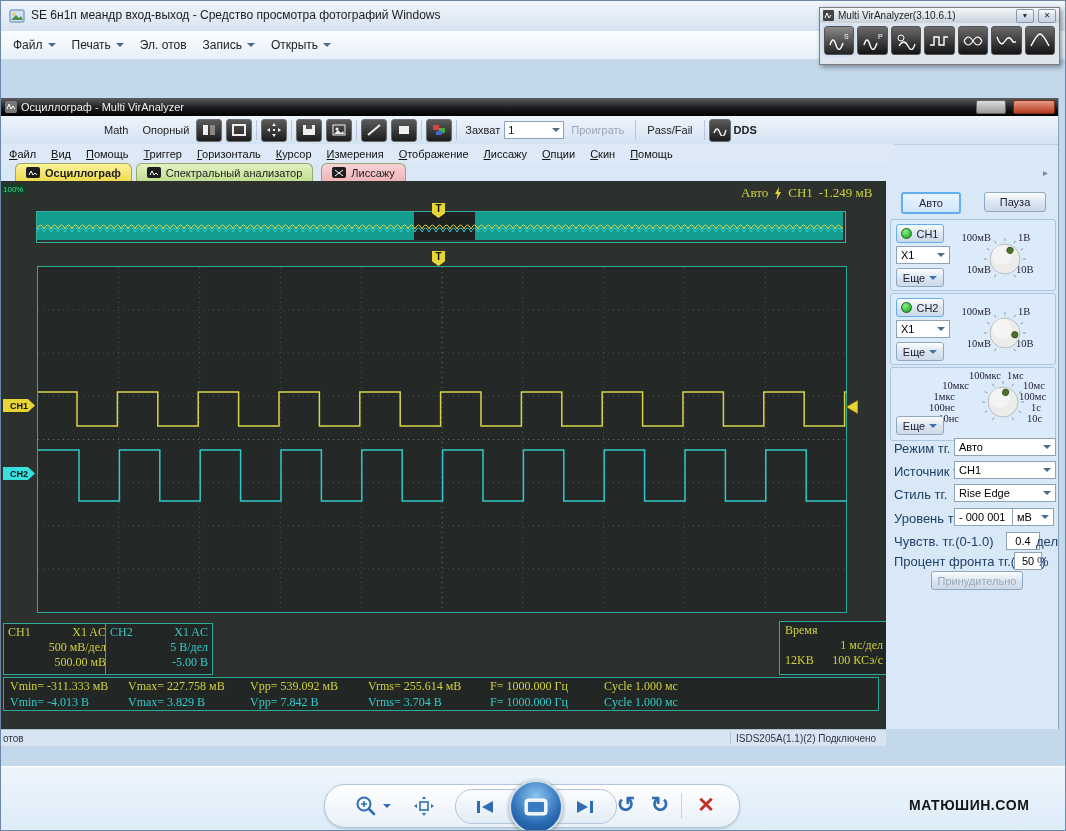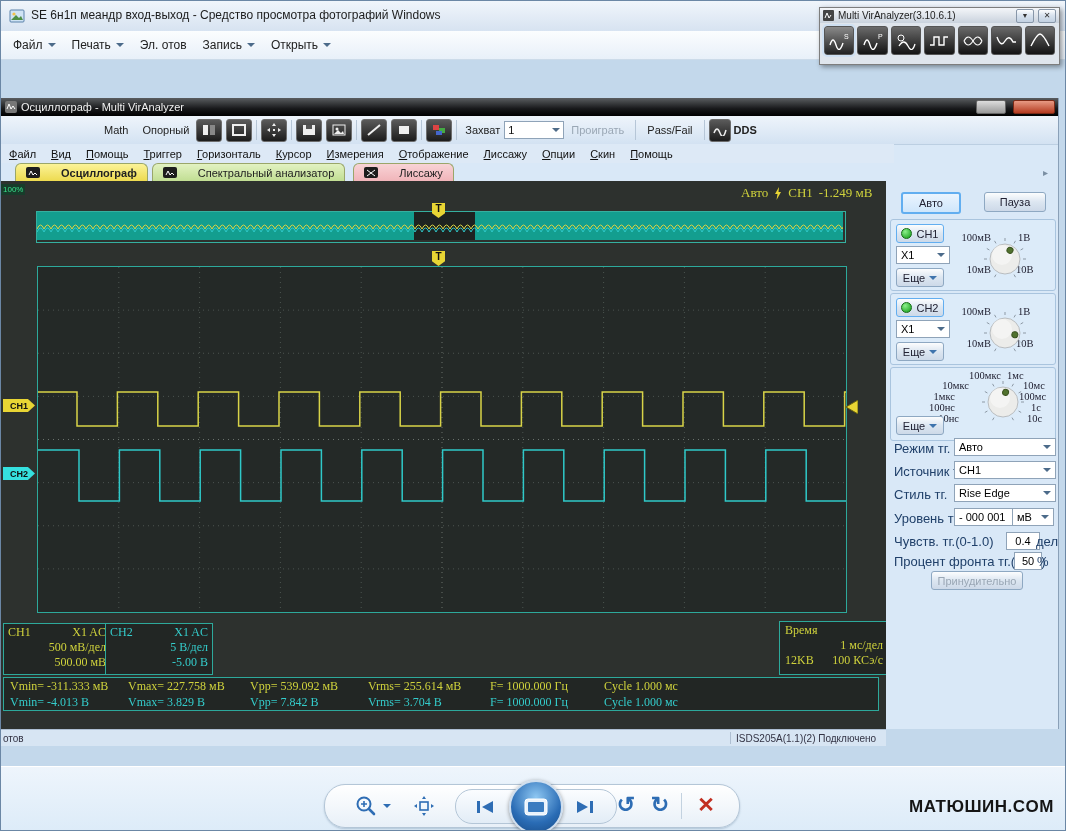--- a/index.html
+++ b/index.html
@@ -29,21 +29,21 @@
   .tb-ic{width:24px;height:21px;border:1px solid #6d6d6d;border-radius:3px;
          background:linear-gradient(#5a5a5a,#1c1c1c);display:flex;align-items:center;justify-content:center;}
   .tb-sep{width:1px;height:20px;background:#b6c6d7;margin:0 4px;}
   .combo{background:#fff;border:1px solid #8fa3b8;height:16px;display:flex;align-items:center;
          justify-content:space-between;padding:0 3px;font-size:11px;color:#111;}
   .combo .caret-down{border-top-color:#4e6b88;}
   .scope-menus{left:0;top:46px;width:885px;height:19px;background:#dde9f6;font-size:11px;color:#111;}
   .smenu{display:inline-block;margin-right:15px;}
   .smenu::first-letter{text-decoration:underline;}
   .tabs{left:14px;top:65px;height:18px;font-size:11px;}
-  .tab{height:18px;display:flex;align-items:center;gap:21px;padding:0 10px;border:1px solid #9aa66a;
+  .tab{height:18px;display:flex;align-items:center;gap:5px;padding:0 10px;border:1px solid #9aa66a;
        border-bottom:none;border-radius:6px 6px 0 0;font-weight:bold;color:#222;}
   .tab-ic{width:14px;height:11px;background:#1d1d1d;border-radius:2px;display:flex;align-items:center;justify-content:center;}
   
   #screen{left:0;top:83px;width:885px;height:548px;background:#2d312e;}
   .scr-text{font-family:"Liberation Serif",serif;color:#cfd23c;font-size:13px;}
   .cyan{color:#34cccb !important;}
   .infobox{border:1px solid #2da99b;background:#222624;font-family:"Liberation Serif",serif;font-size:12px;line-height:15px;}
   .tflag{width:13px;height:15px;background:#e8d534;color:#111;font-size:10px;font-weight:bold;text-align:center;
          clip-path:polygon(0 0,100% 0,100% 68%,50% 100%,0 68%);}
   .chtag{width:32px;height:13px;font-size:9px;font-weight:bold;color:#111;display:flex;align-items:center;justify-content:center;
@@ -67,21 +67,21 @@
   .fbtn{width:30px;height:27px;border:1px solid #555;border-radius:3px;background:linear-gradient(#6a6a6a,#141414);
         display:flex;align-items:center;justify-content:center;}
   .fbtn.selected{outline:2px solid #cfe0f2;background:linear-gradient(#8a8a8a,#222);}
   
   #bottombar{left:0;top:765px;width:100%;height:66px;background:linear-gradient(#eef5fc,#dcebf8);border-top:1px solid #ffffff;}
   .pill{position:absolute;left:323px;top:17px;width:414px;height:42px;border-radius:21px;border:1px solid #b4c6d7;
         background:linear-gradient(#ffffff,#e8f0f8);box-shadow:0 1px 2px rgba(90,120,150,.35);}
   .navgroup{position:absolute;left:130px;top:4px;width:160px;height:33px;border-radius:17px;border:1px solid #b4c6d7;
             background:linear-gradient(#fbfdff,#e2ecf6);}
   .ctl{position:absolute;display:flex;align-items:center;justify-content:center;color:#2e6db4;font-weight:bold;}
-  .watermark{font-weight:bold;font-size:17px;color:#151515;font-family:"Liberation Sans",sans-serif;letter-spacing:.5px;}
+  .watermark{font-weight:bold;font-size:14px;color:#151515;font-family:"Liberation Sans",sans-serif;letter-spacing:.5px;}
 </style>
 </head>
 <body>
 
 <div id="app">
 
   <div class="abs titlebar flex">
     <svg class="abs" style="left:8px;top:7px" width="16" height="16" viewBox="0 0 16 16">
       <rect x="1" y="2" width="14" height="12" rx="1" fill="#cfe3f4" stroke="#5b82ab"></rect>
       <circle cx="5" cy="6" r="1.6" fill="#f2c24a"></circle>

